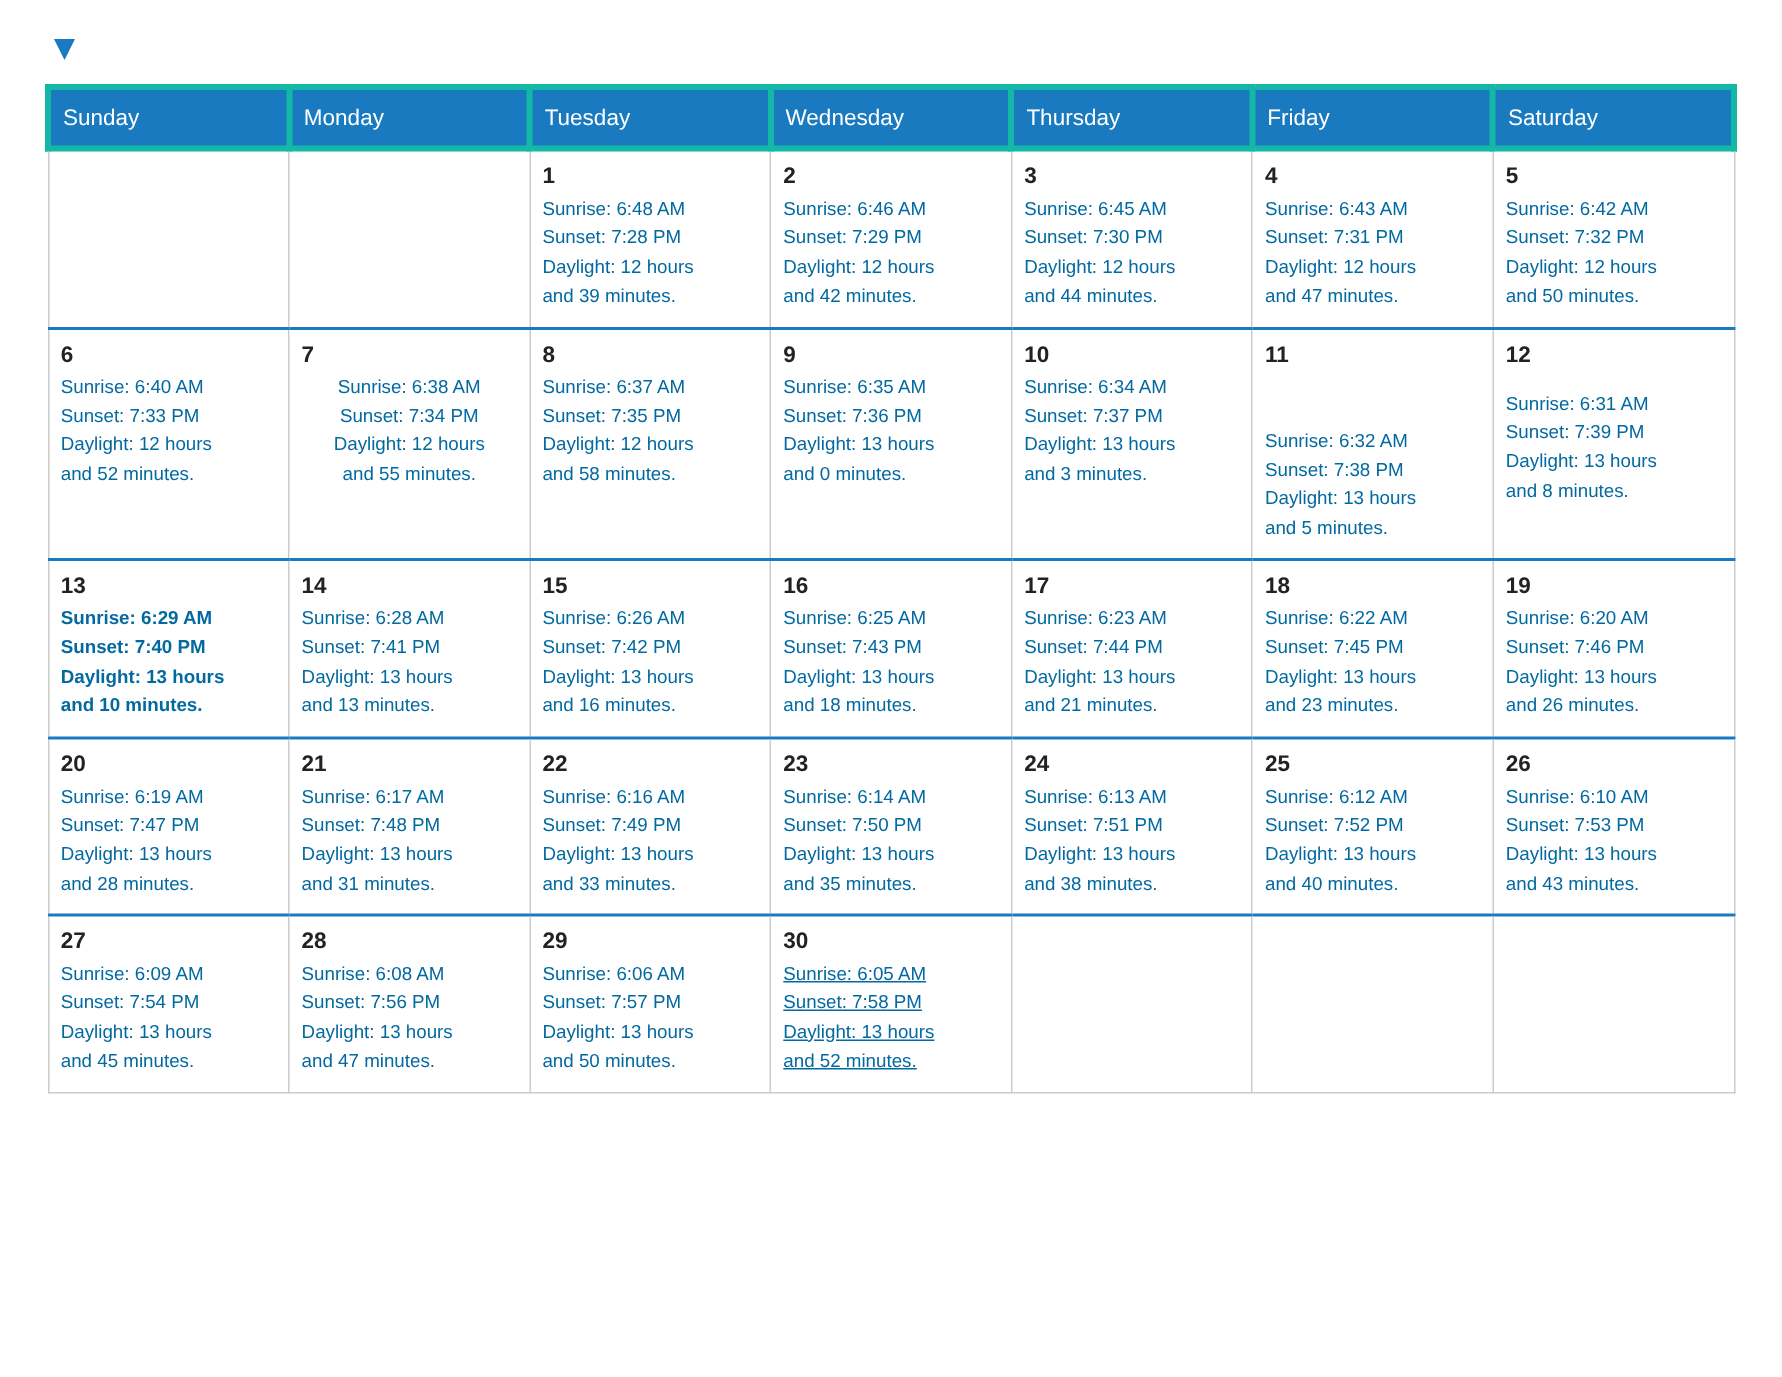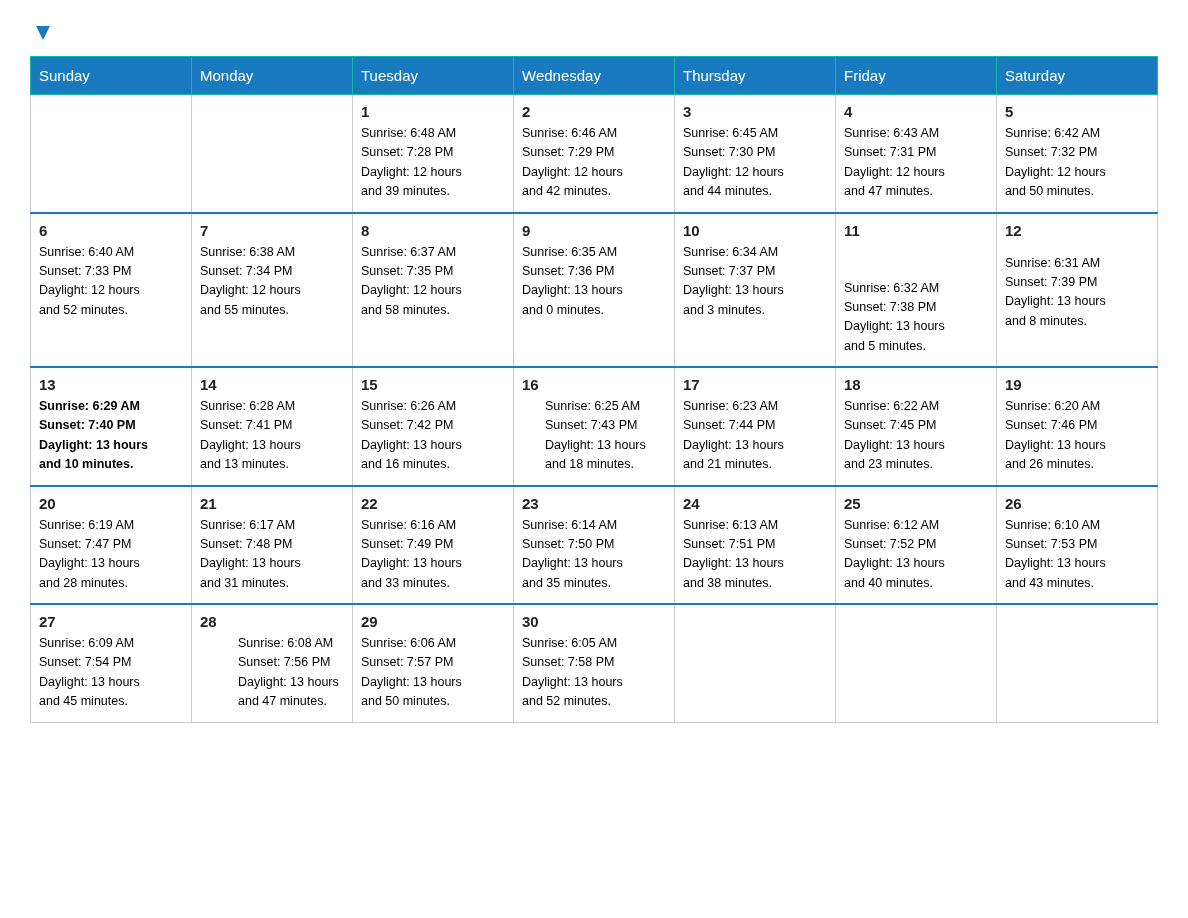--- a/index.html
+++ b/index.html
@@ -50,38 +50,38 @@
       border-collapse: collapse;
       border: 1px solid #aaa;
     }
     .calendar th {
       background-color: #1a7abf;
       color: #fff;
       font-size: 15px;
       font-weight: normal;
       padding: 10px 8px;
       text-align: left;
-      border: 1px solid #14b8a6;
+      border: 4px solid #14b8a6;
     }
     .calendar td {
       vertical-align: top;
       padding: 8px 8px 10px 8px;
       border: 1px solid #ccc;
       width: 14.28%;
       min-height: 100px;
     }
     .day-number {
       font-size: 15px;
       font-weight: bold;
       color: #222;
       margin-bottom: 4px;
     }
     .day-info {
       font-size: 12.5px;
-      color: #000000;
+      color: #0369a1;
       line-height: 1.55;
     }
     .empty-cell {
       background: #fff;
     }
     .row-divider td {
       border-top: 2px solid #1a7abf;
     }
   </style>
 </head>
@@ -160,21 +160,21 @@
       <tr class="row-divider">
         <td>
           <div class="day-number">6</div>
           <div class="day-info" style="white-space: pre-line;">Sunrise: 6:40 AM
 Sunset: 7:33 PM
 Daylight: 12 hours
 and 52 minutes.</div>
         </td>
         <td>
           <div class="day-number">7</div>
-          <div class="day-info" style="white-space: pre-line;">Sunrise: 6:38 AM
+          <div class="day-info" style="white-space: pre-line; text-align: center;">Sunrise: 6:38 AM
 Sunset: 7:34 PM
 Daylight: 12 hours
 and 55 minutes.</div>
         </td>
         <td>
           <div class="day-number">8</div>
           <div class="day-info" style="white-space: pre-line;">Sunrise: 6:37 AM
 Sunset: 7:35 PM
 Daylight: 12 hours
 and 58 minutes.</div>
@@ -225,21 +225,21 @@
         </td>
         <td>
           <div class="day-number">15</div>
           <div class="day-info" style="white-space: pre-line;">Sunrise: 6:26 AM
 Sunset: 7:42 PM
 Daylight: 13 hours
 and 16 minutes.</div>
         </td>
         <td>
           <div class="day-number">16</div>
-          <div class="day-info" style="white-space: pre-line; margin-left: 23px;">Sunrise: 6:25 AM
+          <div class="day-info" style="white-space: pre-line;">Sunrise: 6:25 AM
 Sunset: 7:43 PM
 Daylight: 13 hours
 and 18 minutes.</div>
         </td>
         <td>
           <div class="day-number">17</div>
           <div class="day-info" style="white-space: pre-line;">Sunrise: 6:23 AM
 Sunset: 7:44 PM
 Daylight: 13 hours
 and 21 minutes.</div>
@@ -313,35 +313,35 @@
       <tr class="row-divider">
         <td>
           <div class="day-number">27</div>
           <div class="day-info" style="white-space: pre-line;">Sunrise: 6:09 AM
 Sunset: 7:54 PM
 Daylight: 13 hours
 and 45 minutes.</div>
         </td>
         <td>
           <div class="day-number">28</div>
-          <div class="day-info" style="white-space: pre-line; margin-left: 38px;">Sunrise: 6:08 AM
+          <div class="day-info" style="white-space: pre-line;">Sunrise: 6:08 AM
 Sunset: 7:56 PM
 Daylight: 13 hours
 and 47 minutes.</div>
         </td>
         <td>
           <div class="day-number">29</div>
           <div class="day-info" style="white-space: pre-line;">Sunrise: 6:06 AM
 Sunset: 7:57 PM
 Daylight: 13 hours
 and 50 minutes.</div>
         </td>
         <td>
           <div class="day-number">30</div>
-          <div class="day-info" style="white-space: pre-line;">Sunrise: 6:05 AM
+          <div class="day-info" style="white-space: pre-line; text-decoration: underline;">Sunrise: 6:05 AM
 Sunset: 7:58 PM
 Daylight: 13 hours
 and 52 minutes.</div>
         </td>
         <td class="empty-cell"></td>
         <td class="empty-cell"></td>
         <td class="empty-cell"></td>
       </tr>
     </tbody>
 </table>

